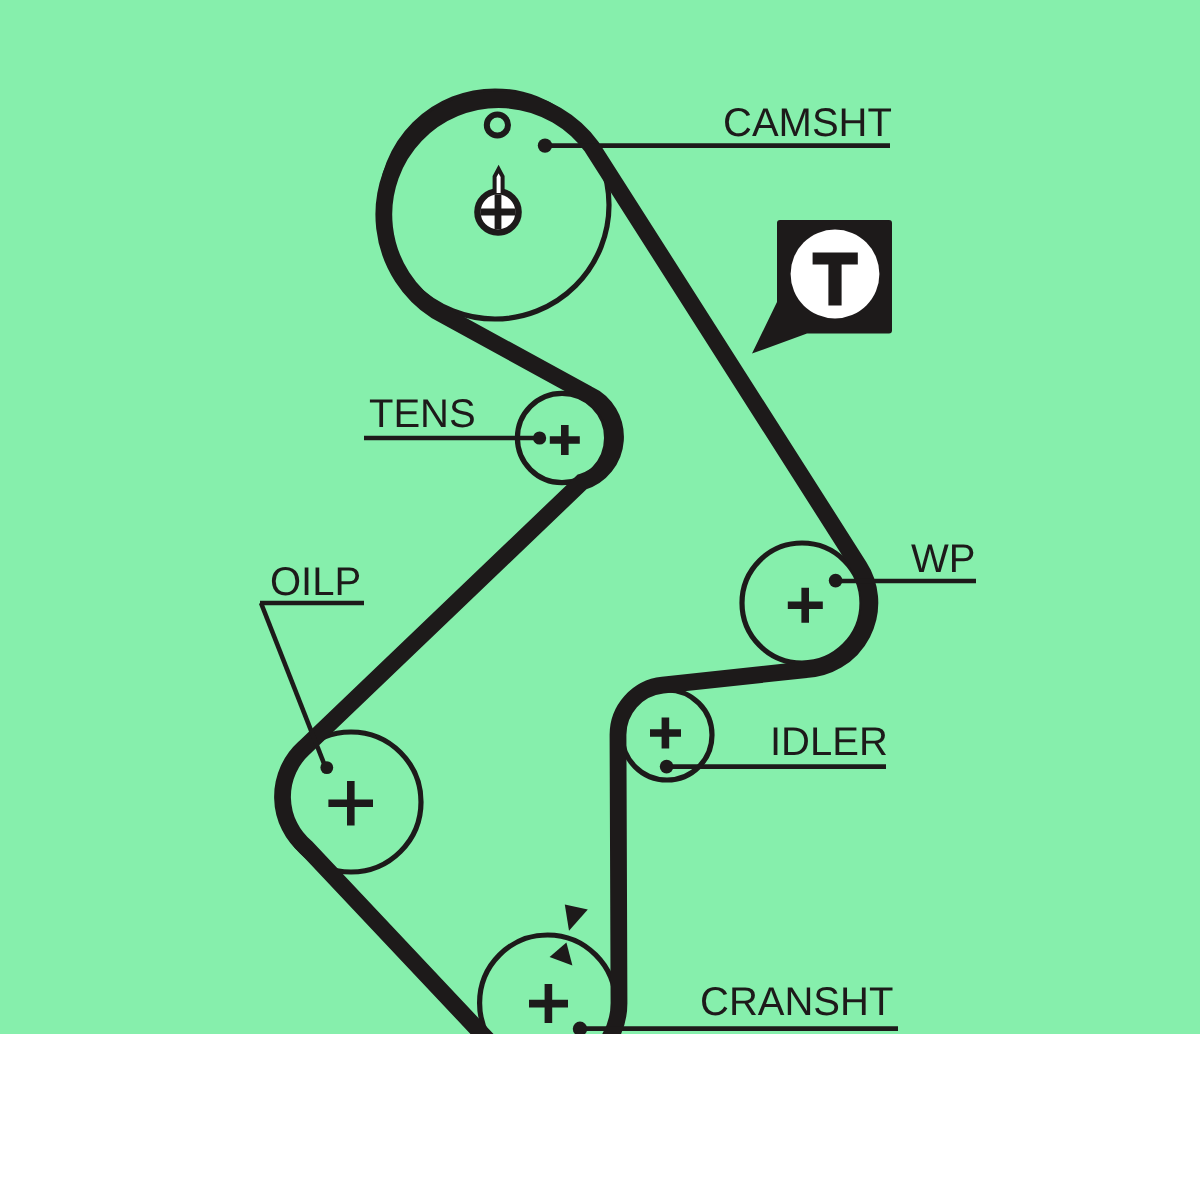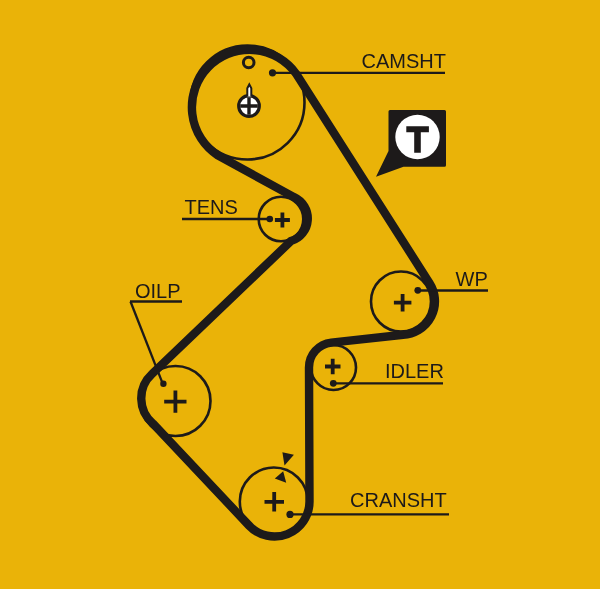--- a/index.html
+++ b/index.html
@@ -1,16 +1,16 @@
 <!DOCTYPE html>
 <html><head>
 <meta charset="utf-8">
 <style>
 html,body{margin:0;padding:0;background:#ffffff;}
-#wrap{position:relative;width:600px;height:589px;background:#eab308;overflow:hidden;text-decoration:underline;}
+#wrap{position:relative;width:600px;height:517px;background:#86efac;overflow:hidden;text-decoration:underline;}
 svg{position:absolute;left:0;top:0;}
 .lbl{font-family:"Liberation Sans",sans-serif;font-size:20px;fill:#1d1a1a;}
 </style>
 </head>
 <body>
 <div id="wrap">
 <svg width="600" height="589" viewBox="0 0 600 589">
 
   <g fill="none" stroke="#1d1a1a" stroke-width="2.6">
     <circle cx="247.5" cy="102.5" r="57"></circle>

